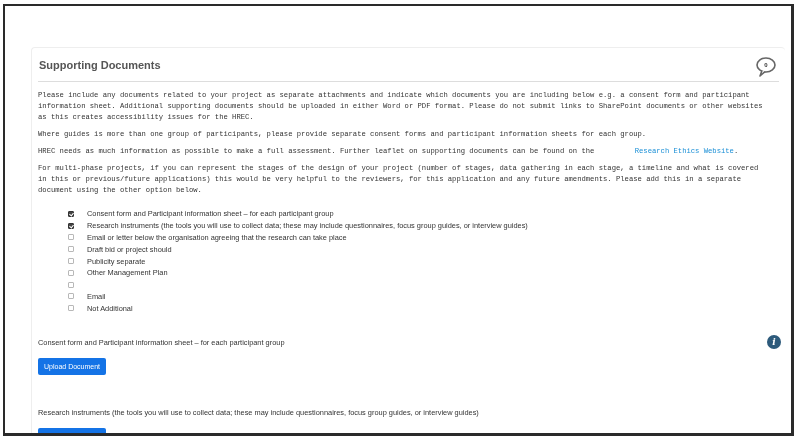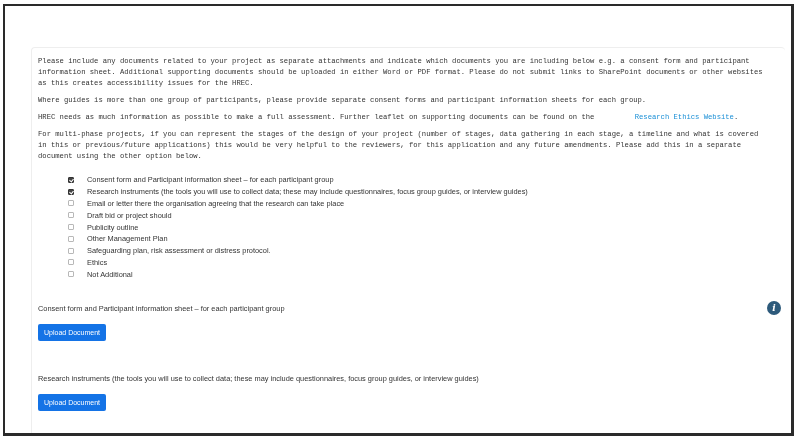--- a/index.html
+++ b/index.html
@@ -63,59 +63,68 @@
       position: absolute; right: 4px; top: -3px; width: 14px; height: 14px; border-radius: 50%;
       background: #2d5a7b; color: #fff; font-size: 9px; font-weight: bold; font-style: italic;
       text-align: center; line-height: 14px; font-family: "DejaVu Serif", serif;
     }
   </style>
 </head>
 <body>
 
 <div class="frame">
   <div class="card">
+    <div class="card-header">
+      <div class="card-title">Supporting Documents</div>
+      <div class="comment-bubble">
+        <svg width="22" height="22" viewBox="0 0 22 22">
+          <ellipse cx="11" cy="9" rx="9" ry="7" fill="#ffffff" stroke="#666666" stroke-width="1.6"></ellipse>
+          <path d="M7 14.5 L5 20 L10 15.6" fill="#ffffff" stroke="#666666" stroke-width="1.6" stroke-linejoin="round"></path>
+        </svg>
+        <div class="comment-count">0</div>
+      </div>
+    </div>
 
     <div class="body">
       <div class="para">Please include any documents related to your project as separate attachments and indicate which documents you are including below e.g. a consent form and participant information sheet. Additional supporting documents should be uploaded in either Word or PDF format. Please do not submit links to SharePoint documents or other websites as this creates accessibility issues for the HREC.</div>
       <div class="para">Where guides is more than one group of participants, please provide separate consent forms and participant information sheets for each group.</div>
       <div class="para"><span>HREC needs as much information as possible to make a full assessment. Further leaflet on supporting documents can be found on the </span><a href="#">Research Ethics Website</a><span>.</span></div>
       <div class="para">For multi-phase projects, if you can represent the stages of the design of your project (number of stages, data gathering in each stage, a timeline and what is covered in this or previous/future applications) this would be very helpful to the reviewers, for this application and any future amendments. Please add this in a separate document using the other option below.</div>
 
       <div class="checklist">
         <div class="check-item">
           <span class="cb checked"></span>
           <span class="check-label">Consent form and Participant information sheet – for each participant group</span>
         </div>
         <div class="check-item">
           <span class="cb checked"></span>
           <span class="check-label">Research instruments (the tools you will use to collect data; these may include questionnaires, focus group guides, or interview guides)</span>
         </div>
         <div class="check-item">
           <span class="cb"></span>
-          <span class="check-label">Email or letter there the organisation agreeing that the research can take place</span>
+          <span class="check-label">Email or letter below the organisation agreeing that the research can take place</span>
         </div>
         <div class="check-item">
           <span class="cb"></span>
           <span class="check-label">Draft bid or project should</span>
         </div>
         <div class="check-item">
           <span class="cb"></span>
-          <span class="check-label">Publicity outline</span>
+          <span class="check-label">Publicity separate</span>
         </div>
         <div class="check-item">
           <span class="cb"></span>
           <span class="check-label">Other Management Plan</span>
         </div>
         <div class="check-item">
           <span class="cb"></span>
-          <span class="check-label">Safeguarding plan, risk assessment or distress protocol.</span>
         </div>
         <div class="check-item">
           <span class="cb"></span>
-          <span class="check-label">Ethics</span>
+          <span class="check-label">Email</span>
         </div>
         <div class="check-item">
           <span class="cb"></span>
           <span class="check-label">Not Additional</span>
         </div>
       </div>
 
       <div class="doc-section" style="margin-top:24px; margin-left:0;">
         <div class="doc-label">Consent form and Participant information sheet – for each participant group</div>
         <div class="info-icon">i</div>

